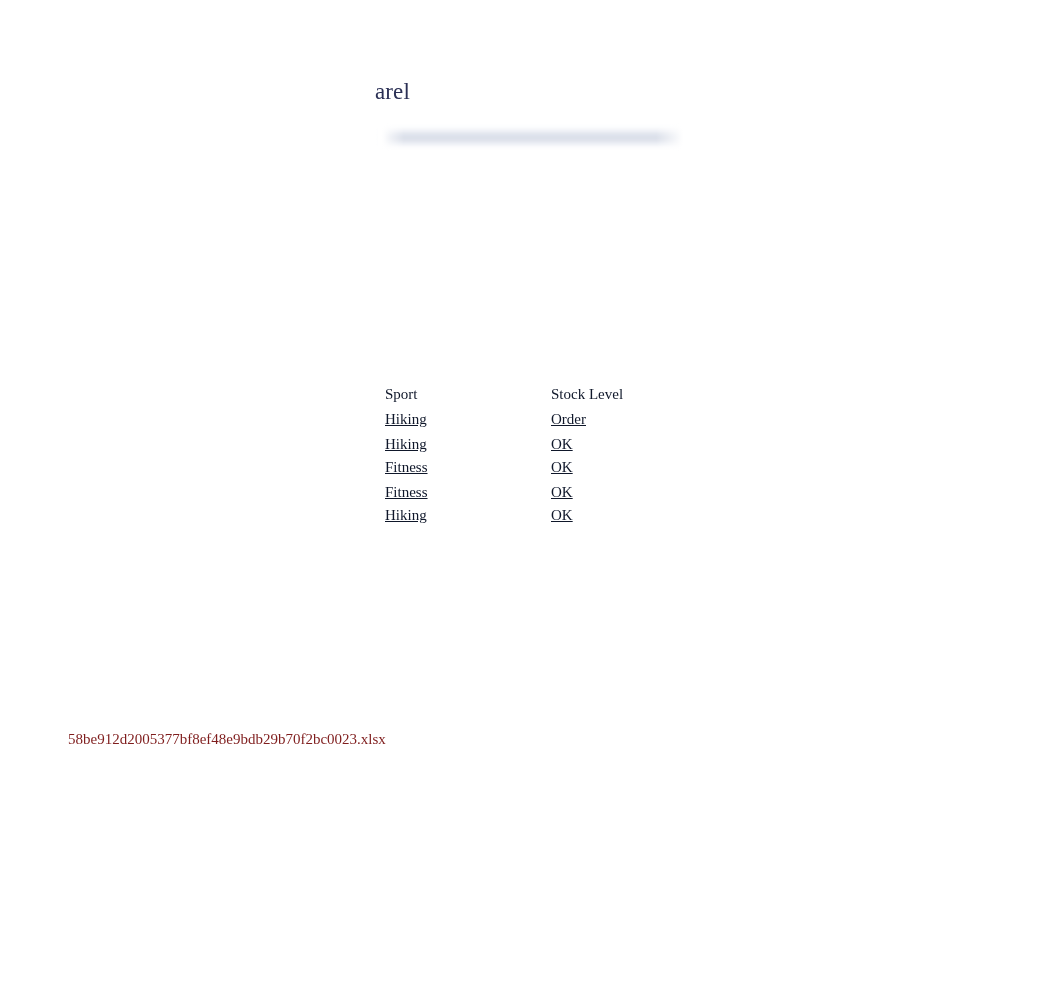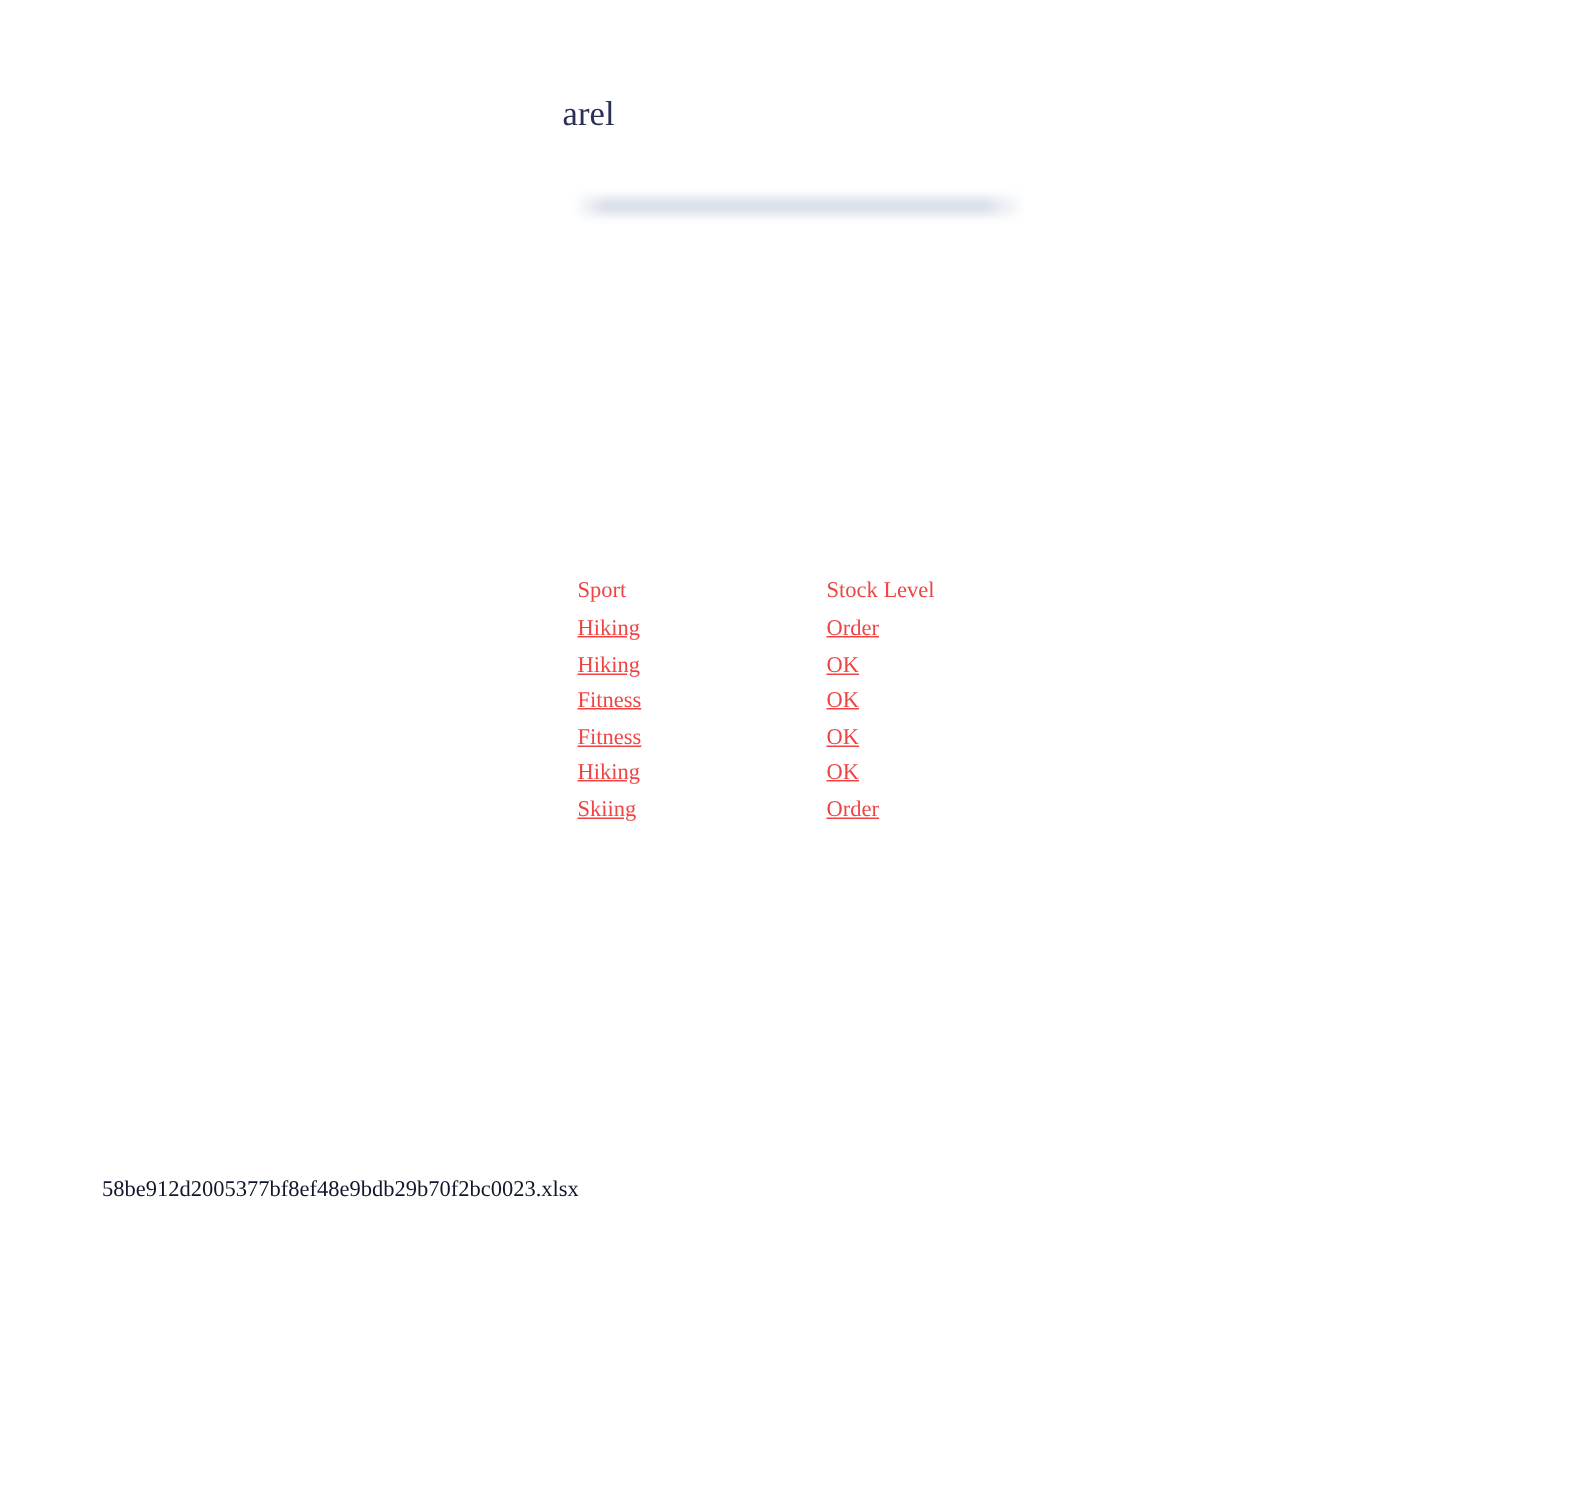--- a/index.html
+++ b/index.html
@@ -19,21 +19,21 @@
   #page {
     position: absolute;
     inset: 0;
     background: #ffffff;
   }
 
   
   .doc-title {
     position: absolute;
     left: 375px;
-    top: 62px;
+    top: 78px;
     font-family: "Liberation Serif", "DejaVu Serif", serif;
     font-size: 23px;
     line-height: 28px;
     color: #2b3055;
     letter-spacing: 0.1px;
     white-space: pre;
   }
 
   
   .redacted-bar-wrap {
@@ -78,21 +78,21 @@
   }
 
   
   .data-table {
     position: absolute;
     left: 385px;
     top: 386px;
     border-collapse: collapse;
     font-family: "Liberation Serif", "DejaVu Serif", serif;
     font-size: 15px;
-    color: #ef4444;
+    color: #0f172a;
   }
   .data-table td,
   .data-table th {
     padding: 0;
     margin: 0;
     text-align: left;
     font-weight: normal;
     vertical-align: top;
     white-space: pre;
   }
@@ -102,25 +102,25 @@
   .data-table tr { height: 25px; }
   .data-table tr.tight { height: 23px; }
 
   .data-table th { height: 25px; line-height: 16px; }
   .data-table td { line-height: 16px; text-decoration: underline; }
 
   
   .file-name {
     position: absolute;
     left: 68px;
-    top: 784px;
+    top: 730px;
     font-family: "Liberation Serif", "DejaVu Serif", serif;
     font-size: 15px;
     line-height: 19px;
-    color: #0f172a;
+    color: #7f1d1d;
     white-space: pre;
   }
 </style>
 </head>
 <body>
 
 <div id="page">
 
   <div class="doc-title">arel</div>
 
@@ -151,22 +151,18 @@
         <td class="col-stock">OK</td>
       </tr>
       <tr class="tight">
         <td class="col-sport">Fitness</td>
         <td class="col-stock">OK</td>
       </tr>
       <tr>
         <td class="col-sport">Hiking</td>
         <td class="col-stock">OK</td>
       </tr>
-      <tr>
-        <td class="col-sport">Skiing</td>
-        <td class="col-stock">Order</td>
-      </tr>
     </tbody>
   </table>
 
   <div class="file-name">58be912d2005377bf8ef48e9bdb29b70f2bc0023.xlsx</div>
 
 </div>
 
 </body></html>

